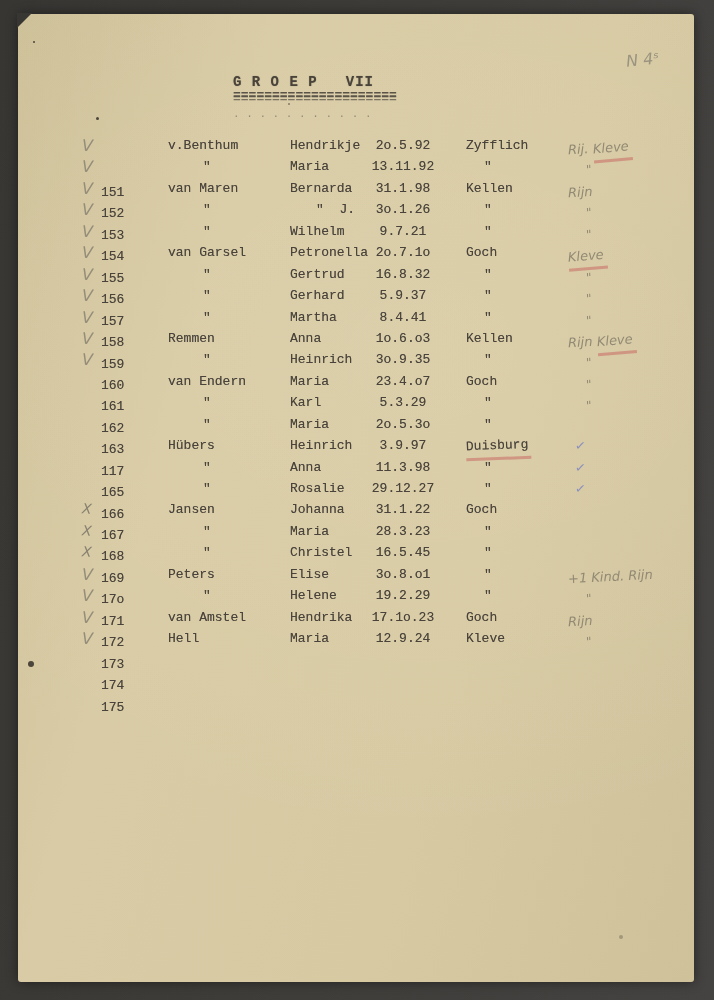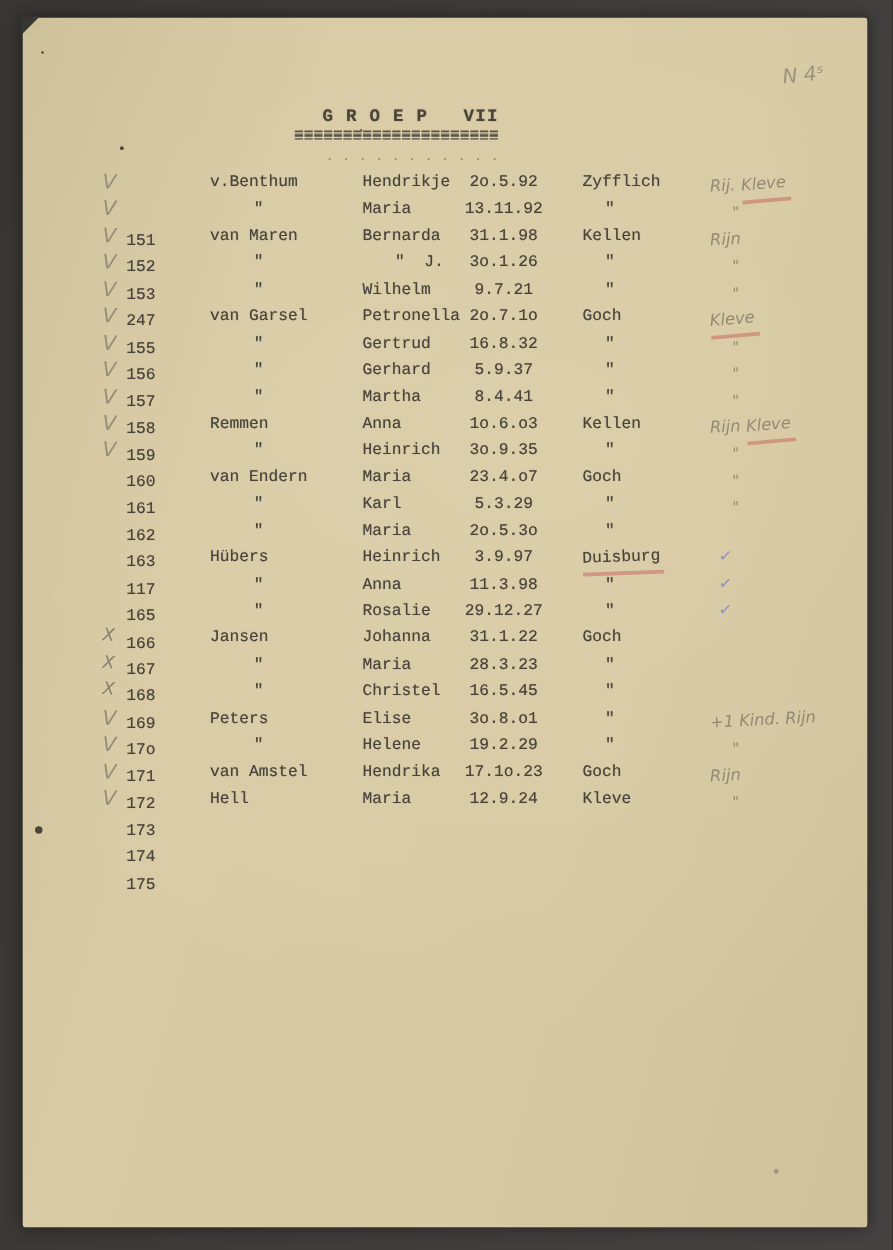--- a/index.html
+++ b/index.html
@@ -13,21 +13,21 @@
     background:
       radial-gradient(ellipse 900px 700px at 60% 35%, rgba(255,250,230,0.10), rgba(0,0,0,0) 70%),
       linear-gradient(105deg,#cec199 0%,#d8cba5 28%,#d7caa3 65%,#cfc29b 100%);
     border-radius:3px;
     box-shadow:0 0 12px rgba(0,0,0,0.45);
   }
   .corner-cut{
     position:absolute;left:-1px;top:-1px;width:0;height:0;
     border-top:15px solid #383633;border-right:15px solid transparent;
   }
-  .title-block{position:absolute;left:215px;top:60px;width:166px;text-align:right;margin-top:12px;}
+  .title-block{position:absolute;left:215px;top:60px;width:166px;text-align:left;}
   .title{
     font-size:14px;font-weight:bold;letter-spacing:1px;color:#49433a;
     text-shadow:0 0 1px rgba(73,67,58,0.5);white-space:pre;
   }
   .rule{
     margin-top:1px;font-size:13px;font-weight:bold;color:#5a5348;line-height:10px;
     text-shadow:0 2.5px 0 rgba(90,83,72,0.75);white-space:pre;letter-spacing:0;
   }
   .dots{margin-top:9px;font-size:11px;color:#938b76;line-height:8px;white-space:pre;}
   .corner-note{
@@ -107,21 +107,21 @@
           <span class="cell c-mark">V</span>
           <span class="cell c-num">153</span>
           <span class="cell c-surname">van Maren</span>
           <span class="cell c-first">Bernarda</span>
           <span class="cell c-date">31.1.98</span>
           <span class="cell c-place">Kellen</span>
           <span class="cell c-ann">Rijn</span>
         </div>
         <div class="row">
           <span class="cell c-mark">V</span>
-          <span class="cell c-num">247</span>
+          <span class="cell c-num">154</span>
           <span class="cell c-surname ditto-surname">"</span>
           <span class="cell c-first ditto-first">"  J.</span>
           <span class="cell c-date">3o.1.26</span>
           <span class="cell c-place ditto-place">"</span>
           <span class="cell c-ann ditto-ann">"</span>
         </div>
         <div class="row">
           <span class="cell c-mark">V</span>
           <span class="cell c-num">155</span>
           <span class="cell c-surname ditto-surname">"</span>

